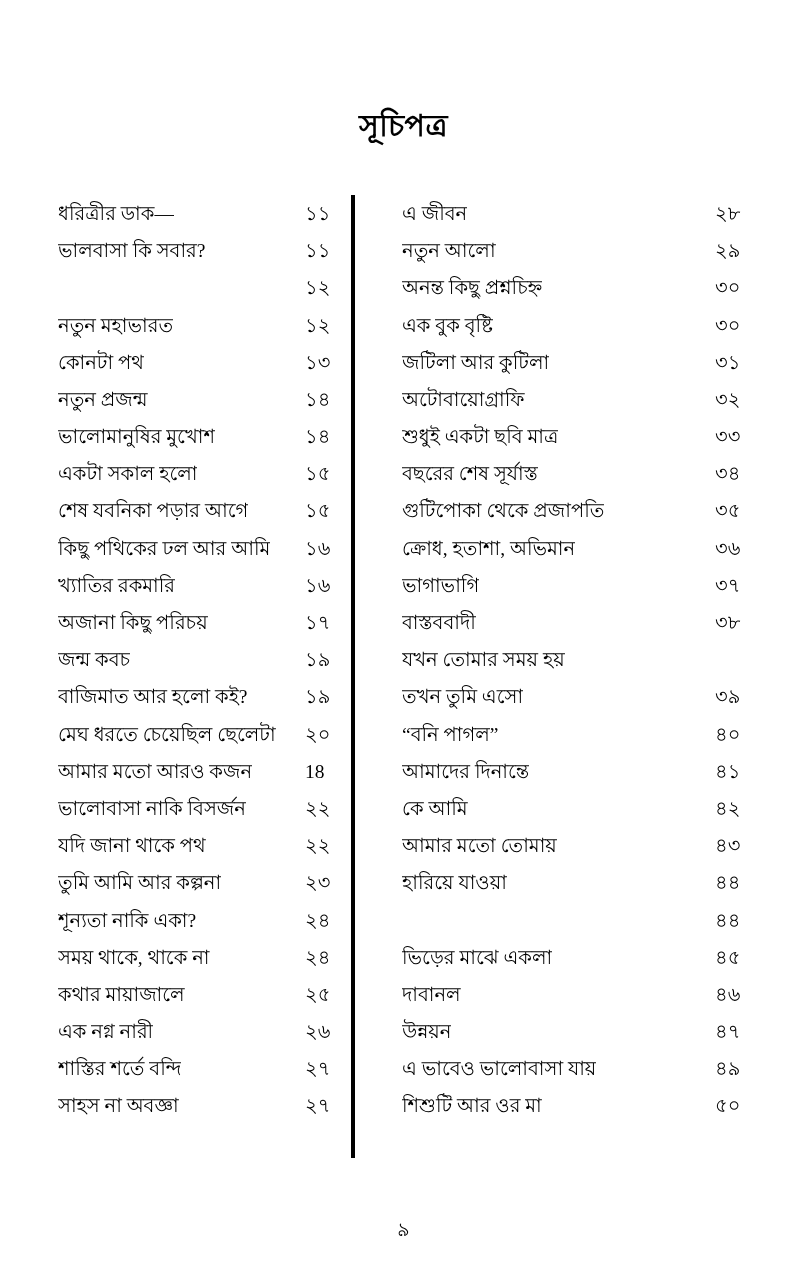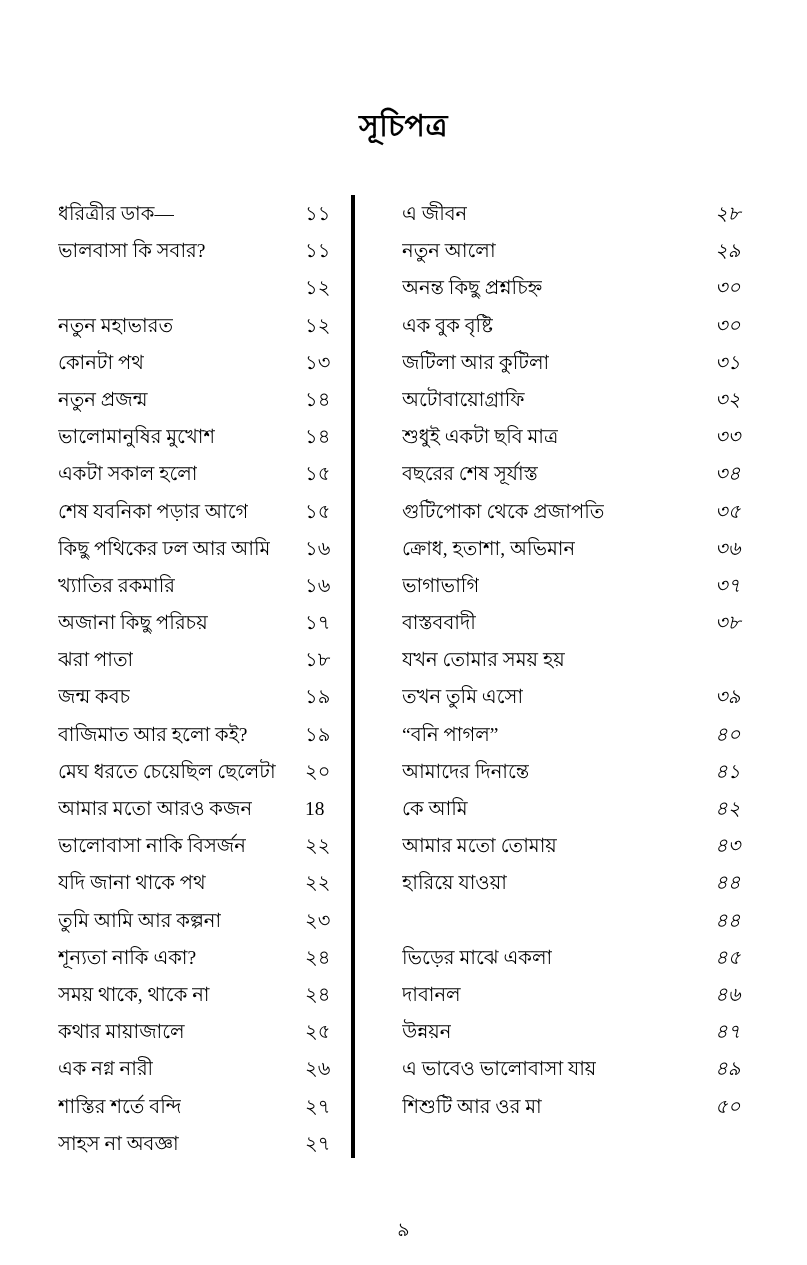--- a/index.html
+++ b/index.html
@@ -55,41 +55,41 @@
     margin-left: 6px;
     margin-right: 0px;
   }
   .col-right {
     width: 400px;
     padding-left: 47px;
   }
   .entry {
     display: flex;
     flex-direction: row;
-    align-items: center;
+    align-items: flex-end;
     height: 37.2px;
     font-size: 19.5px;
     line-height: 37.2px;
     white-space: nowrap;
   }
   .entry .label {
     flex: 0 1 auto;
     overflow: hidden;
   }
   .entry .spacer {
     flex: 1 1 auto;
   }
   .entry .pagenum {
     flex: 0 0 auto;
     text-align: left;
     width: 42px;
     font-size: 19.5px;
   }
   .col-left .entry .pagenum { width: 40px; padding-left: 8px; }
-  .col-right .entry .pagenum { width: 40px; padding-left: 8px; font-style: italic; }
+  .col-right .entry .pagenum { width: 40px; padding-left: 8px; }
   .entry.nopage .pagenum { color: transparent; }
   .folio {
     position: absolute;
     bottom: 58px;
     left: 0;
     width: 807px;
     text-align: center;
     font-size: 19px;
   }
 </style>
@@ -156,25 +156,20 @@
           <span class="label">খ্যাতির রকমারি</span>
           <span class="spacer"></span>
           <span class="pagenum">১৬</span>
         </div>
       <div class="entry">
           <span class="label">অজানা কিছু পরিচয়</span>
           <span class="spacer"></span>
           <span class="pagenum">১৭</span>
         </div>
       <div class="entry">
-          <span class="label">ঝরা পাতা</span>
-          <span class="spacer"></span>
-          <span class="pagenum">১৮</span>
-        </div>
-      <div class="entry">
           <span class="label">জন্ম কবচ</span>
           <span class="spacer"></span>
           <span class="pagenum">১৯</span>
         </div>
       <div class="entry">
           <span class="label">বাজিমাত আর হলো কই?</span>
           <span class="spacer"></span>
           <span class="pagenum">১৯</span>
         </div>
       <div class="entry">

